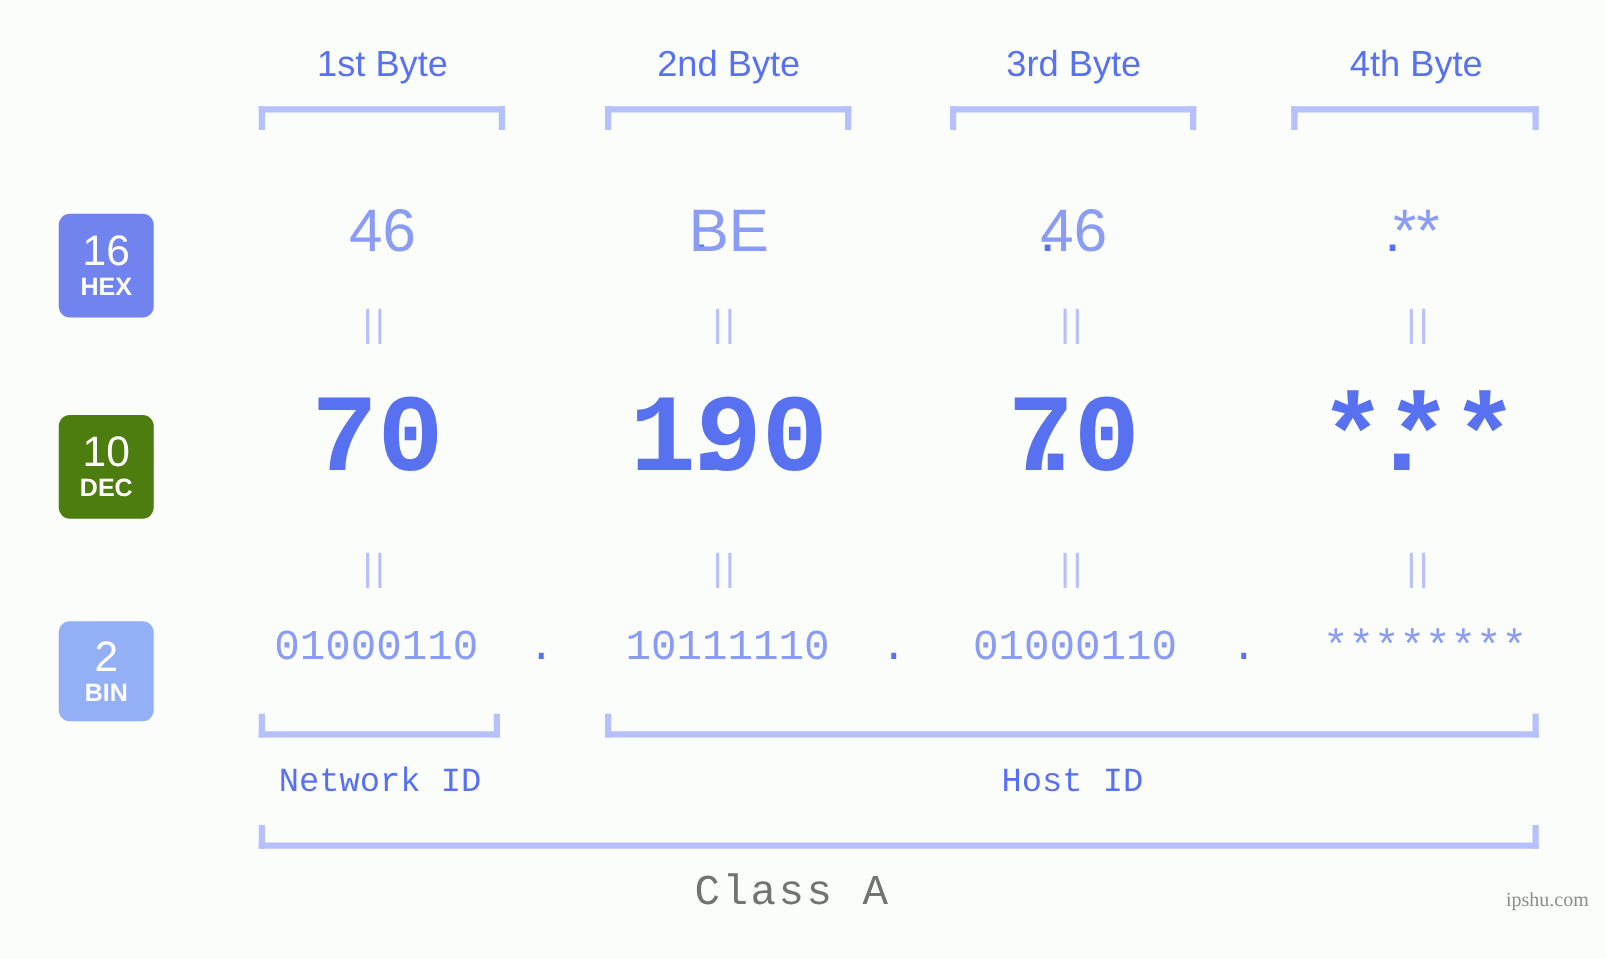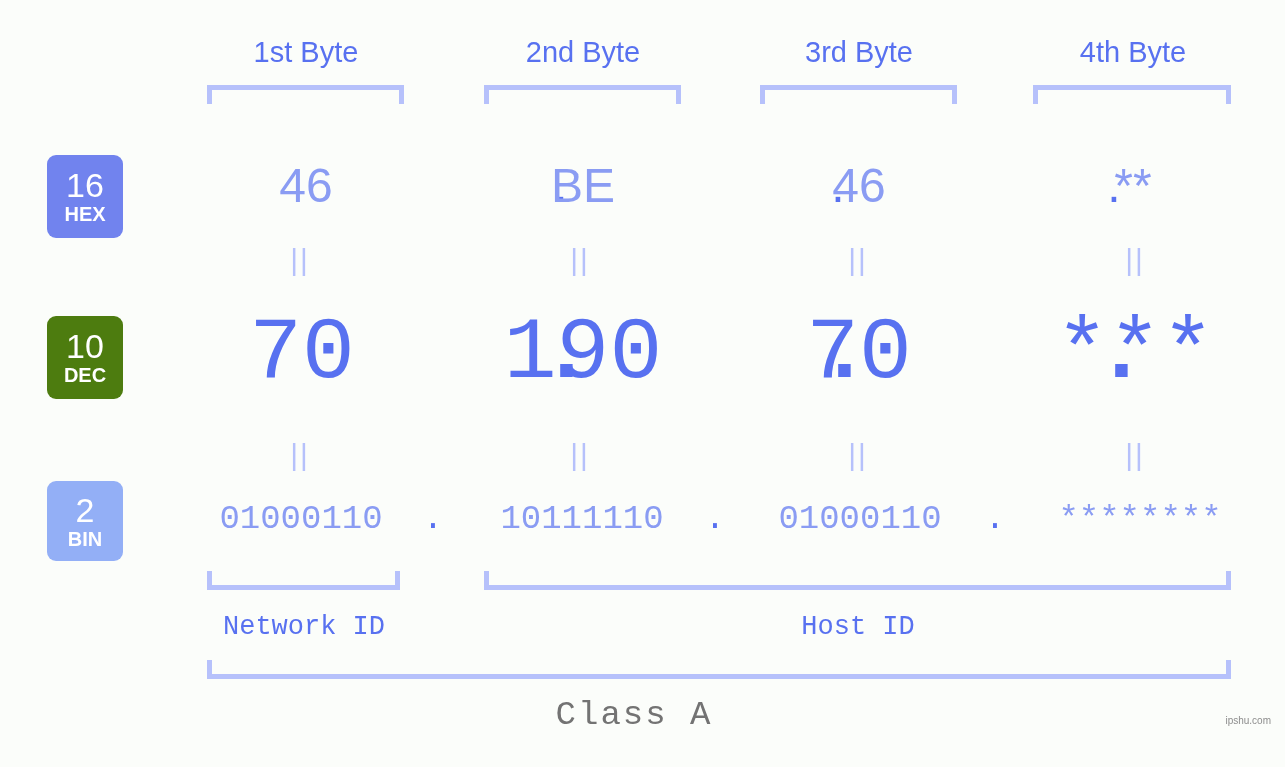--- a/index.html
+++ b/index.html
@@ -57,20 +57,21 @@
     left: 47px;
     width: 76px;
     border-radius: 9px;
     color: #ffffff;
     text-align: center;
     display: flex;
     flex-direction: column;
     align-items: center;
     justify-content: center;
     font-family: "Liberation Sans", sans-serif;
+    margin-top: 16px;
   }
   .badge .num {
     font-size: 34px;
     line-height: 34px;
     font-weight: 400;
   }
   .badge .nm {
     font-size: 20px;
     line-height: 22px;
     font-weight: 700;
@@ -97,21 +98,21 @@
     font-size: 48px;
     line-height: 56px;
     color: #8a9cf3;
     font-family: "Liberation Sans", sans-serif;
   }
   .row-dec .cell {
     font-size: 88px;
     line-height: 96px;
     color: #5871f0;
     font-family: "Liberation Mono", monospace;
-    font-weight: 400;
+    font-weight: 700;
   }
   .row-bin .cell {
     font-size: 34px;
     line-height: 40px;
     color: #8a9cf3;
     font-family: "Liberation Mono", monospace;
   }
 
   .dot {
     position: absolute;
@@ -152,24 +153,24 @@
     color: #737373;
     font-family: "Liberation Mono", monospace;
     letter-spacing: 2px;
     white-space: nowrap;
   }
 
   .watermark {
     position: absolute;
     right: 14px;
     top: 712px;
-    font-size: 10px;
+    font-size: 16px;
     line-height: 18px;
     color: #8d8d8d;
-    font-family: Liberation Sans, sans-serif;
+    font-family: Liberation Serif, serif;
   }
 </style>
 </head>
 <body>
 
 <div class="canvas">
 
   <div class="byte-label" style="left:206px;width:200px;">1st Byte</div>
   <div class="byte-label" style="left:483px;width:200px;">2nd Byte</div>
   <div class="byte-label" style="left:759px;width:200px;">3rd Byte</div>

